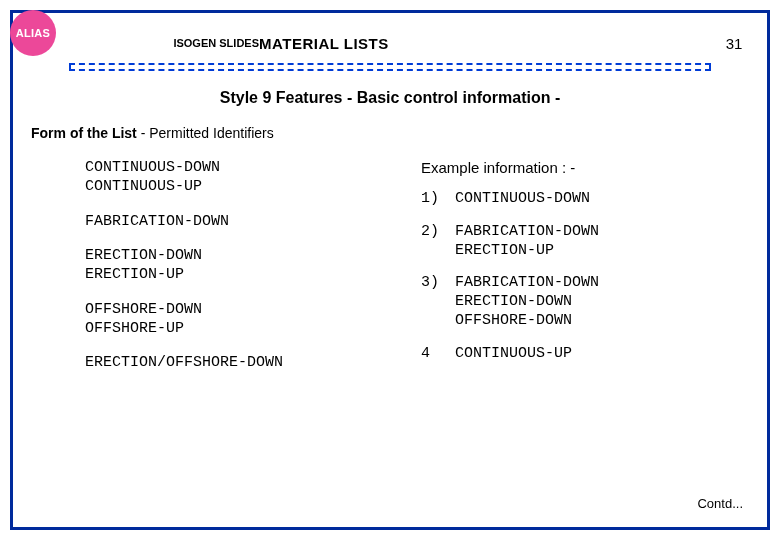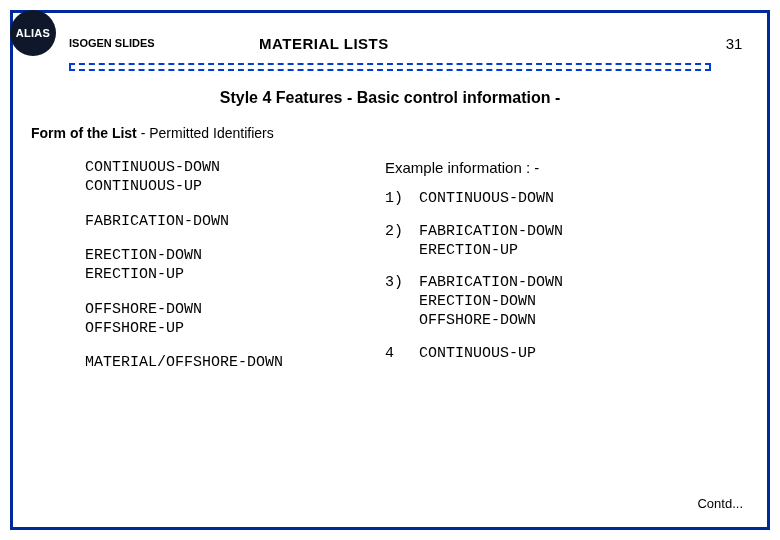--- a/index.html
+++ b/index.html
@@ -15,40 +15,41 @@
     box-sizing: border-box;
     position: relative;
     padding: 10px 18px 10px 18px;
   }
   .badge {
     position: absolute;
     left: -3px;
     top: -3px;
     width: 46px;
     height: 46px;
-    background: #0f172a;
+    background: #ec4899;
     border-radius: 50%;
     display: flex;
     align-items: center;
     justify-content: center;
     color: #fff;
     font-weight: bold;
     font-size: 11px;
     letter-spacing: 0.3px;
   }
   .header-row {
     display: flex;
     align-items: center;
     height: 40px;
     padding-left: 38px;
   }
   .header-left {
     font-size: 11px;
     font-weight: bold;
     flex: 0 0 190px;
+    text-align: right;
   }
   .header-title {
     flex: 1;
     font-size: 15px;
     font-weight: bold;
     letter-spacing: 0.5px;
   }
   .page-num {
     font-size: 15px;
     width: 30px;
@@ -72,20 +73,21 @@
   .section {
     font-family: Verdana, Arial, sans-serif;
     font-size: 14px;
     margin-bottom: 18px;
   }
   .section .b1 { font-weight: bold; }
   .columns {
     display: flex;
     margin-left: 54px;
     margin-right: 30px;
+    gap: 36px;
   }
   .col-left {
     flex: 0 0 300px;
     font-family: "Courier New", Courier, monospace;
     font-size: 15px;
     line-height: 1.25;
   }
   .col-left .group { margin-bottom: 16px; }
   .col-right {
     flex: 1;
@@ -123,21 +125,21 @@
   </div>
 
   <div class="header-row">
     <div class="header-left">ISOGEN SLIDES</div>
     <div class="header-title">MATERIAL LISTS</div>
     <div class="page-num">31</div>
   </div>
 
   <div class="divider"></div>
 
-  <div class="subtitle">Style 4 Features - Basic control information -</div>
+  <div class="subtitle">Style 9 Features - Basic control information -</div>
 
   <div class="section">
     <span class="b1">Form of the List</span><span> - Permitted Identifiers</span>
   </div>
 
   <div class="columns">
 
     <div class="col-left">
       <div class="group">
         <div>CONTINUOUS-DOWN</div>
@@ -148,21 +150,21 @@
       </div>
       <div class="group">
         <div>ERECTION-DOWN</div>
         <div>ERECTION-UP</div>
       </div>
       <div class="group">
         <div>OFFSHORE-DOWN</div>
         <div>OFFSHORE-UP</div>
       </div>
       <div class="group">
-        <div>MATERIAL/OFFSHORE-DOWN</div>
+        <div>ERECTION/OFFSHORE-DOWN</div>
       </div>
     </div>
 
     <div class="col-right">
       <div class="ex-heading">Example information : -</div>
 
       <div class="combo-row">
         <div class="combo-num">1)</div>
         <div class="combo-body">
           <div>CONTINUOUS-DOWN</div>

